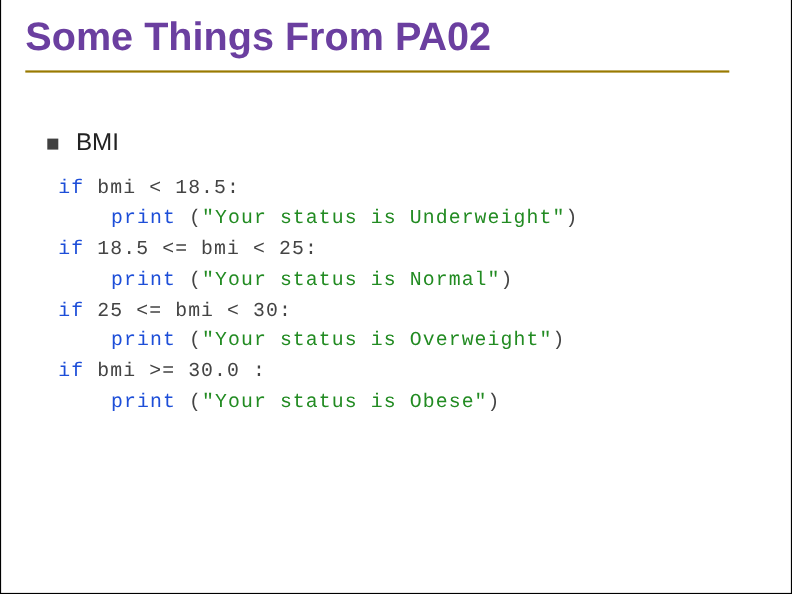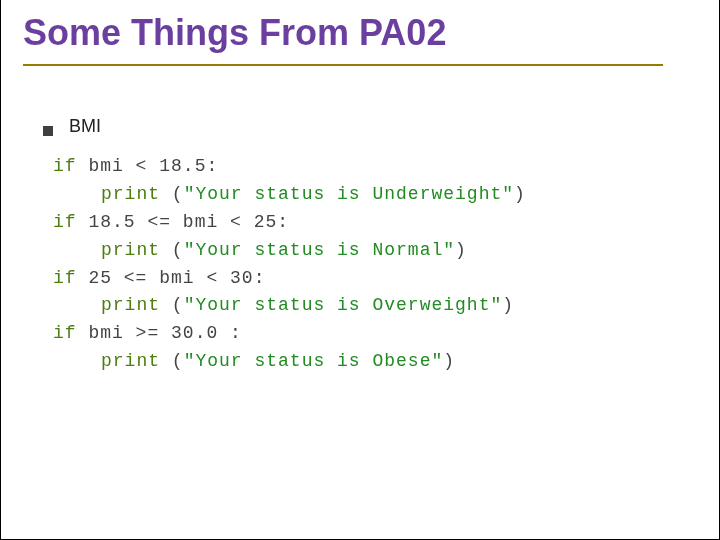--- a/index.html
+++ b/index.html
@@ -29,21 +29,21 @@
     display: flex;
     align-items: flex-start;
     margin-left: 20px;
     margin-bottom: 16px;
   }
   .l1 .sqbullet {
     width: 10px; height: 10px; background: #404040;
     margin-top: 10px; margin-right: 16px; flex-shrink: 0;
   }
   .l1 .text {
-    font-size: 18px; color: #222;
+    font-size: 22px; color: #222;
   }
   .l2 {
     display: flex;
     align-items: flex-start;
     margin-left: 66px;
     margin-right: 20px;
     margin-bottom: 20px;
   }
   .l2 .sqbullet {
     width: 7px; height: 7px; border: 1px solid #555; background: transparent;
@@ -55,21 +55,21 @@
   .code {
     margin-left: 30px;
     margin-top: 6px;
     font-family: "Courier New", Courier, monospace;
     font-size: 18px;
     line-height: 1.55;
     letter-spacing: 1px;
     white-space: pre;
     color: #444;
   }
-  .kw { color: #4d7c0f; text-align: right; }
+  .kw { color: #1d4ed8; text-align: right; }
   .str { color: #228b22; }
   .indent { display: inline-block; width: 48px; }
 </style>
 </head>
 <body>
 
 <div class="slide">
   <div class="title">Some Things From PA02</div>
   <hr class="title-rule">
 

